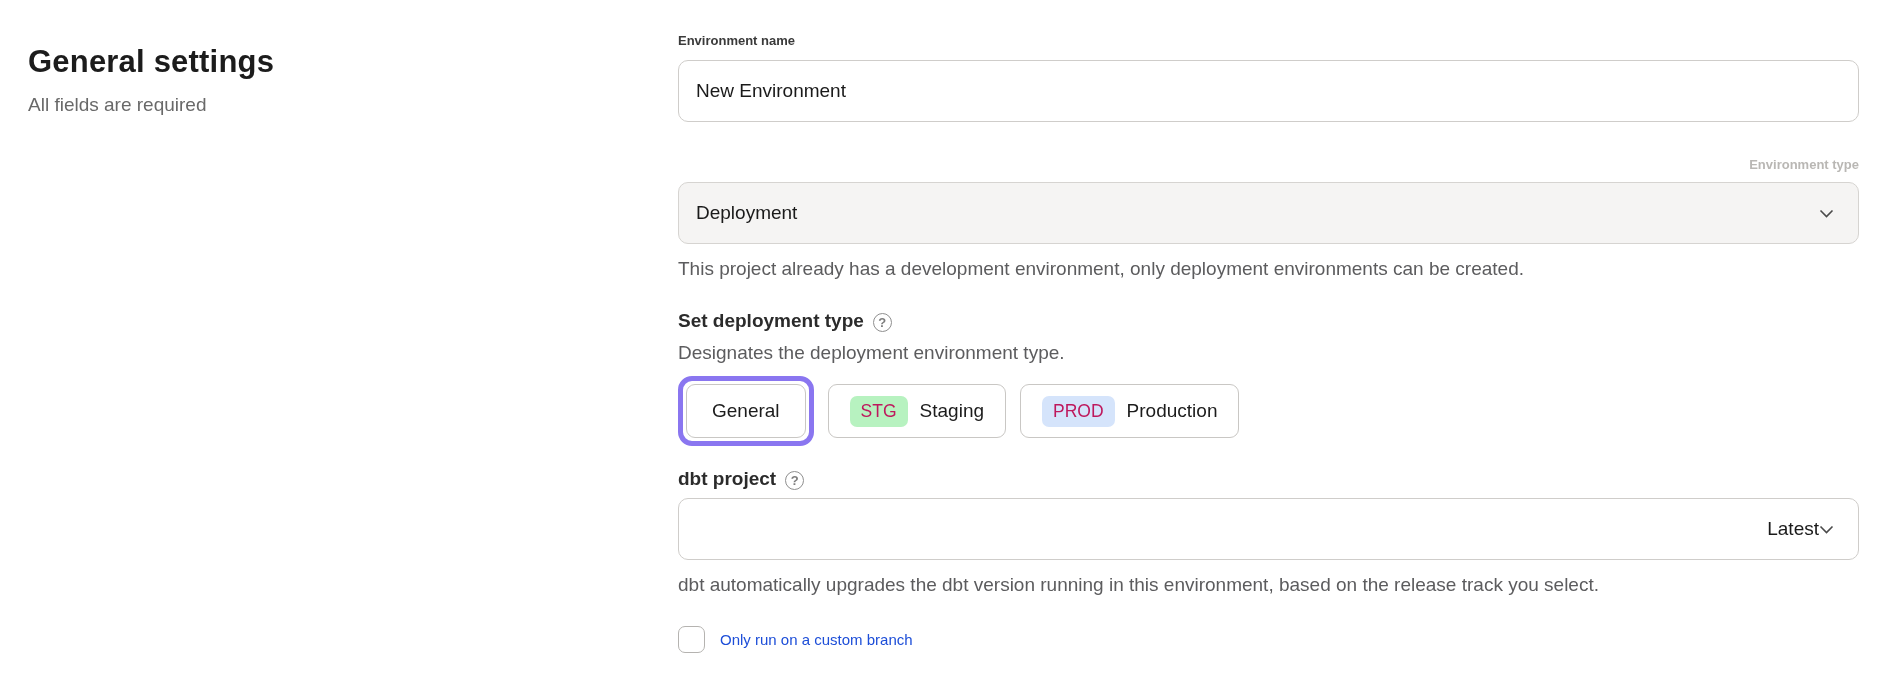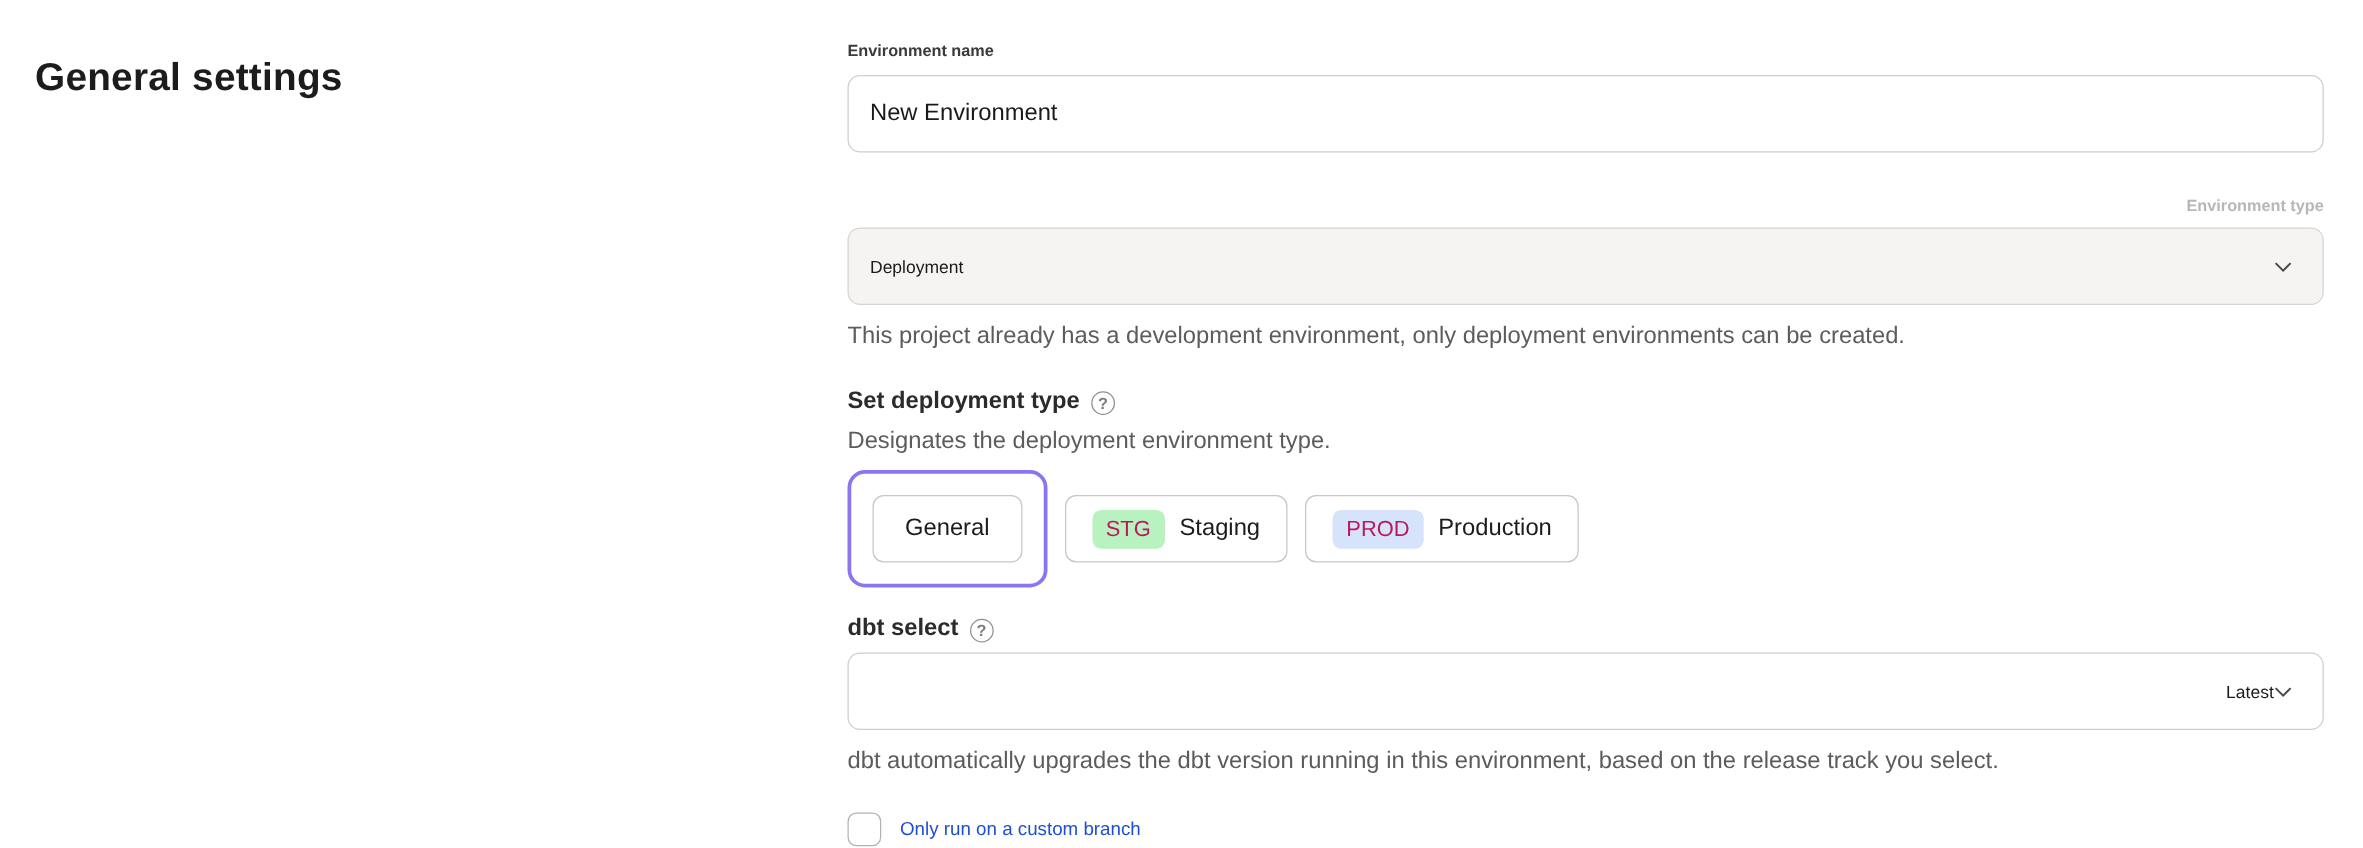--- a/index.html
+++ b/index.html
@@ -36,21 +36,21 @@
     border: 1px solid #cfcdca; border-radius: 10px;
     padding: 4px 17px; font-size: 19px; color: #1a1a1a; background: #fff;
     font-family: inherit; outline: none;
   }
 
   .select {
     margin-top: 6px; height: 62px; width: 100%;
     border: 1px solid #cfcdca; border-radius: 10px;
     background: #ffffff;
     display: flex; align-items: center; justify-content: space-between;
-    padding: 0 24px 0 17px; font-size: 14px; color: #1a1a1a;
+    padding: 0 24px 0 17px; font-size: 19px; color: #1a1a1a;
     cursor: pointer;
   }
   .select.disabled { background: #f5f4f3; border-color: #d6d4d1; cursor: default; }
   .chevron { width: 15px; height: 9px; flex: 0 0 auto; }
   .chevron path { stroke: #4a4a4a; stroke-width: 1.6; fill: none; }
 
   .help-icon {
     width: 19px; height: 19px; border-radius: 50%;
     border: 1.5px solid #8f8f8f; color: #7d7d7d;
     font-size: 13px; font-weight: 700; line-height: 16px;
@@ -59,21 +59,21 @@
   }
 
   .btn-row { margin-top: 12px; display: flex; align-items: center; gap: 14px; }
   .type-btn {
     height: 54px; background: #fff; border: 1px solid #c9c7c4; border-radius: 9px;
     display: inline-flex; align-items: center; gap: 12px;
     padding: 0 21px; font-size: 19px; color: #1c1c1c; font-family: inherit;
     cursor: pointer; white-space: nowrap;
   }
   .selected-ring {
-    border: 3px solid #000000; border-radius: 14px; padding: 17px;
+    border: 5px solid #000000; border-radius: 14px; padding: 3px;
     display: inline-flex; background: #fff;
   }
   .selected-ring .type-btn { padding: 0 25px; }
   .type-badge {
     display: inline-block; border-radius: 7px; padding: 5px 11px;
     font-size: 17.5px; font-weight: 500; color: #be185d; line-height: 21px;
   }
 
   .checkbox-row { margin-top: 30px; display: flex; align-items: center; gap: 15px; }
   .checkbox {
@@ -91,20 +91,21 @@
   .mt-select2 { margin-top: 8px; justify-content: flex-end; }
   .mt-helper2 { margin-top: 14px; }
 </style>
 </head>
 <body>
 
 <div class="layout">
 
   <div class="left-col">
     <div class="page-title">General settings</div>
+    <div class="page-subtitle">All fields are required</div>
   </div>
 
   <div class="form-col">
 
     <label class="field-label">Environment name</label>
     <input class="text-input" type="text" value="New Environment" style="">
 
     <label class="field-label disabled mt-label2">Environment type</label>
     <div class="select disabled">
       <span>Deployment</span>
@@ -130,21 +131,21 @@
         <span class="type-badge" style="background-color: rgb(183, 242, 192);">STG</span>
         <span>Staging</span>
       </button>
       <button class="type-btn">
         <span class="type-badge" style="background-color: rgb(213, 228, 251);">PROD</span>
         <span>Production</span>
       </button>
     </div>
 
     <div class="section-label mt-dbt">
-      <span>dbt select</span>
+      <span>dbt project</span>
       <span class="help-icon">?</span>
     </div>
     <div class="select mt-select2">
       <span>Latest</span>
       <svg class="chevron" viewBox="0 0 15 9">
           <path d="M1.5 1.5 L7.5 7.5 L13.5 1.5"></path>
         </svg>
     </div>
     <div class="helper mt-helper2">dbt automatically upgrades the dbt version running in this environment, based on the release track you select.</div>
 

